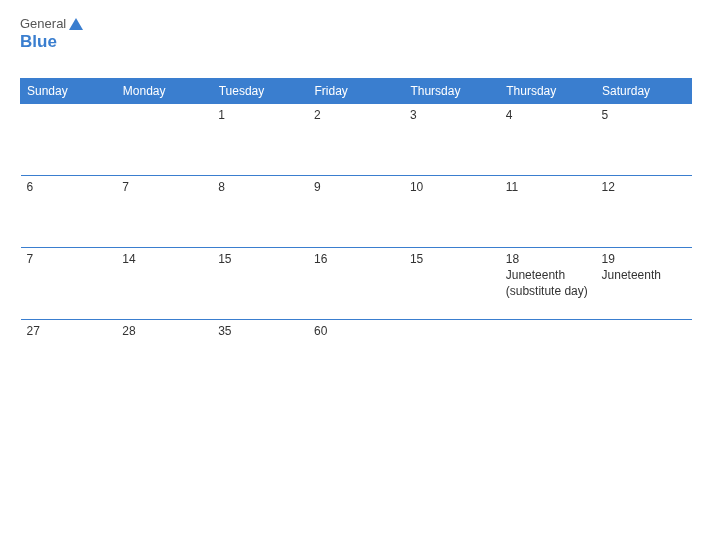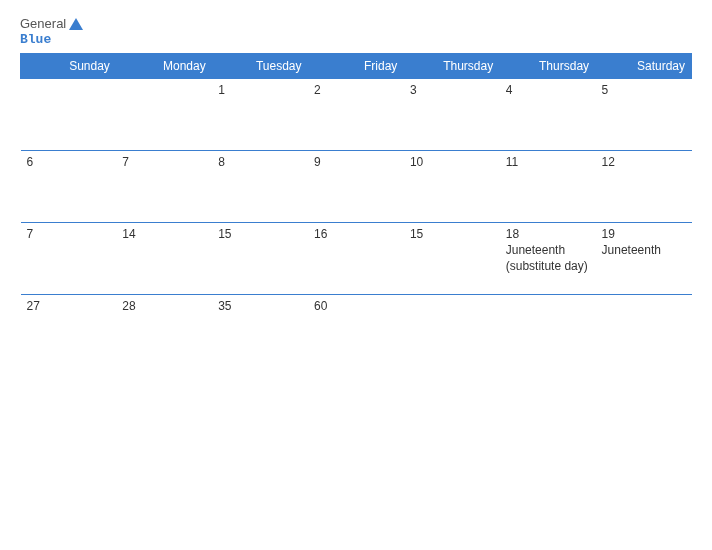--- a/index.html
+++ b/index.html
@@ -13,21 +13,21 @@
     .page {
       width: 712px;
       height: 550px;
       background: #fff;
       padding: 16px 20px 16px 20px;
     }
     .header {
       display: flex;
       align-items: flex-end;
       justify-content: space-between;
-      margin-bottom: 6px;
+      margin-bottom: 26px;
     }
     .logo {
       display: flex;
       align-items: center;
       gap: 0;
     }
     .calendar-title {
       font-size: 28px;
       color: #333;
       font-weight: normal;
@@ -44,21 +44,21 @@
       width: 100%;
       border-collapse: collapse;
       table-layout: fixed;
     }
     .calendar-table thead tr th {
       background: #3a7ecf;
       color: #fff;
       font-size: 12px;
       font-weight: normal;
       padding: 5px 6px;
-      text-align: right;
+      text-align: left;
       border: 1px solid #3a7ecf;
     }
     .calendar-table tbody tr td {
       border-top: 1.5px solid #3a7ecf;
       border-left: none;
       border-right: none;
       border-bottom: none;
       vertical-align: top;
       padding: 4px 6px 6px 6px;
       height: 72px;
@@ -90,21 +90,21 @@
 <body>
 
 <div class="page">
   <div class="header">
     <div class="logo">
   <div style="display:flex;flex-direction:column;align-items:flex-start;line-height:1.2;">
     <div style="display:flex;align-items:center;">
       <span style="font-size:13px;color:#555;">General</span>
       <span style="display:inline-block;width:0;height:0;border-left:7px solid transparent;border-right:7px solid transparent;border-bottom:12px solid #3a7ecf;margin-left:3px;margin-bottom:0;"></span>
     </div>
-    <span style="font-size:13px;color:#3a7ecf;font-weight:bold;font-family:Liberation Mono, monospace;">Blue</span>
+    <span style="font-size:17px;color:#3a7ecf;font-weight:bold;">Blue</span>
   </div>
 </div>
     <div class="calendar-title"></div>
     <div class="country"></div>
   </div>
 
   <table class="calendar-table">
     <thead>
       <tr>
 

